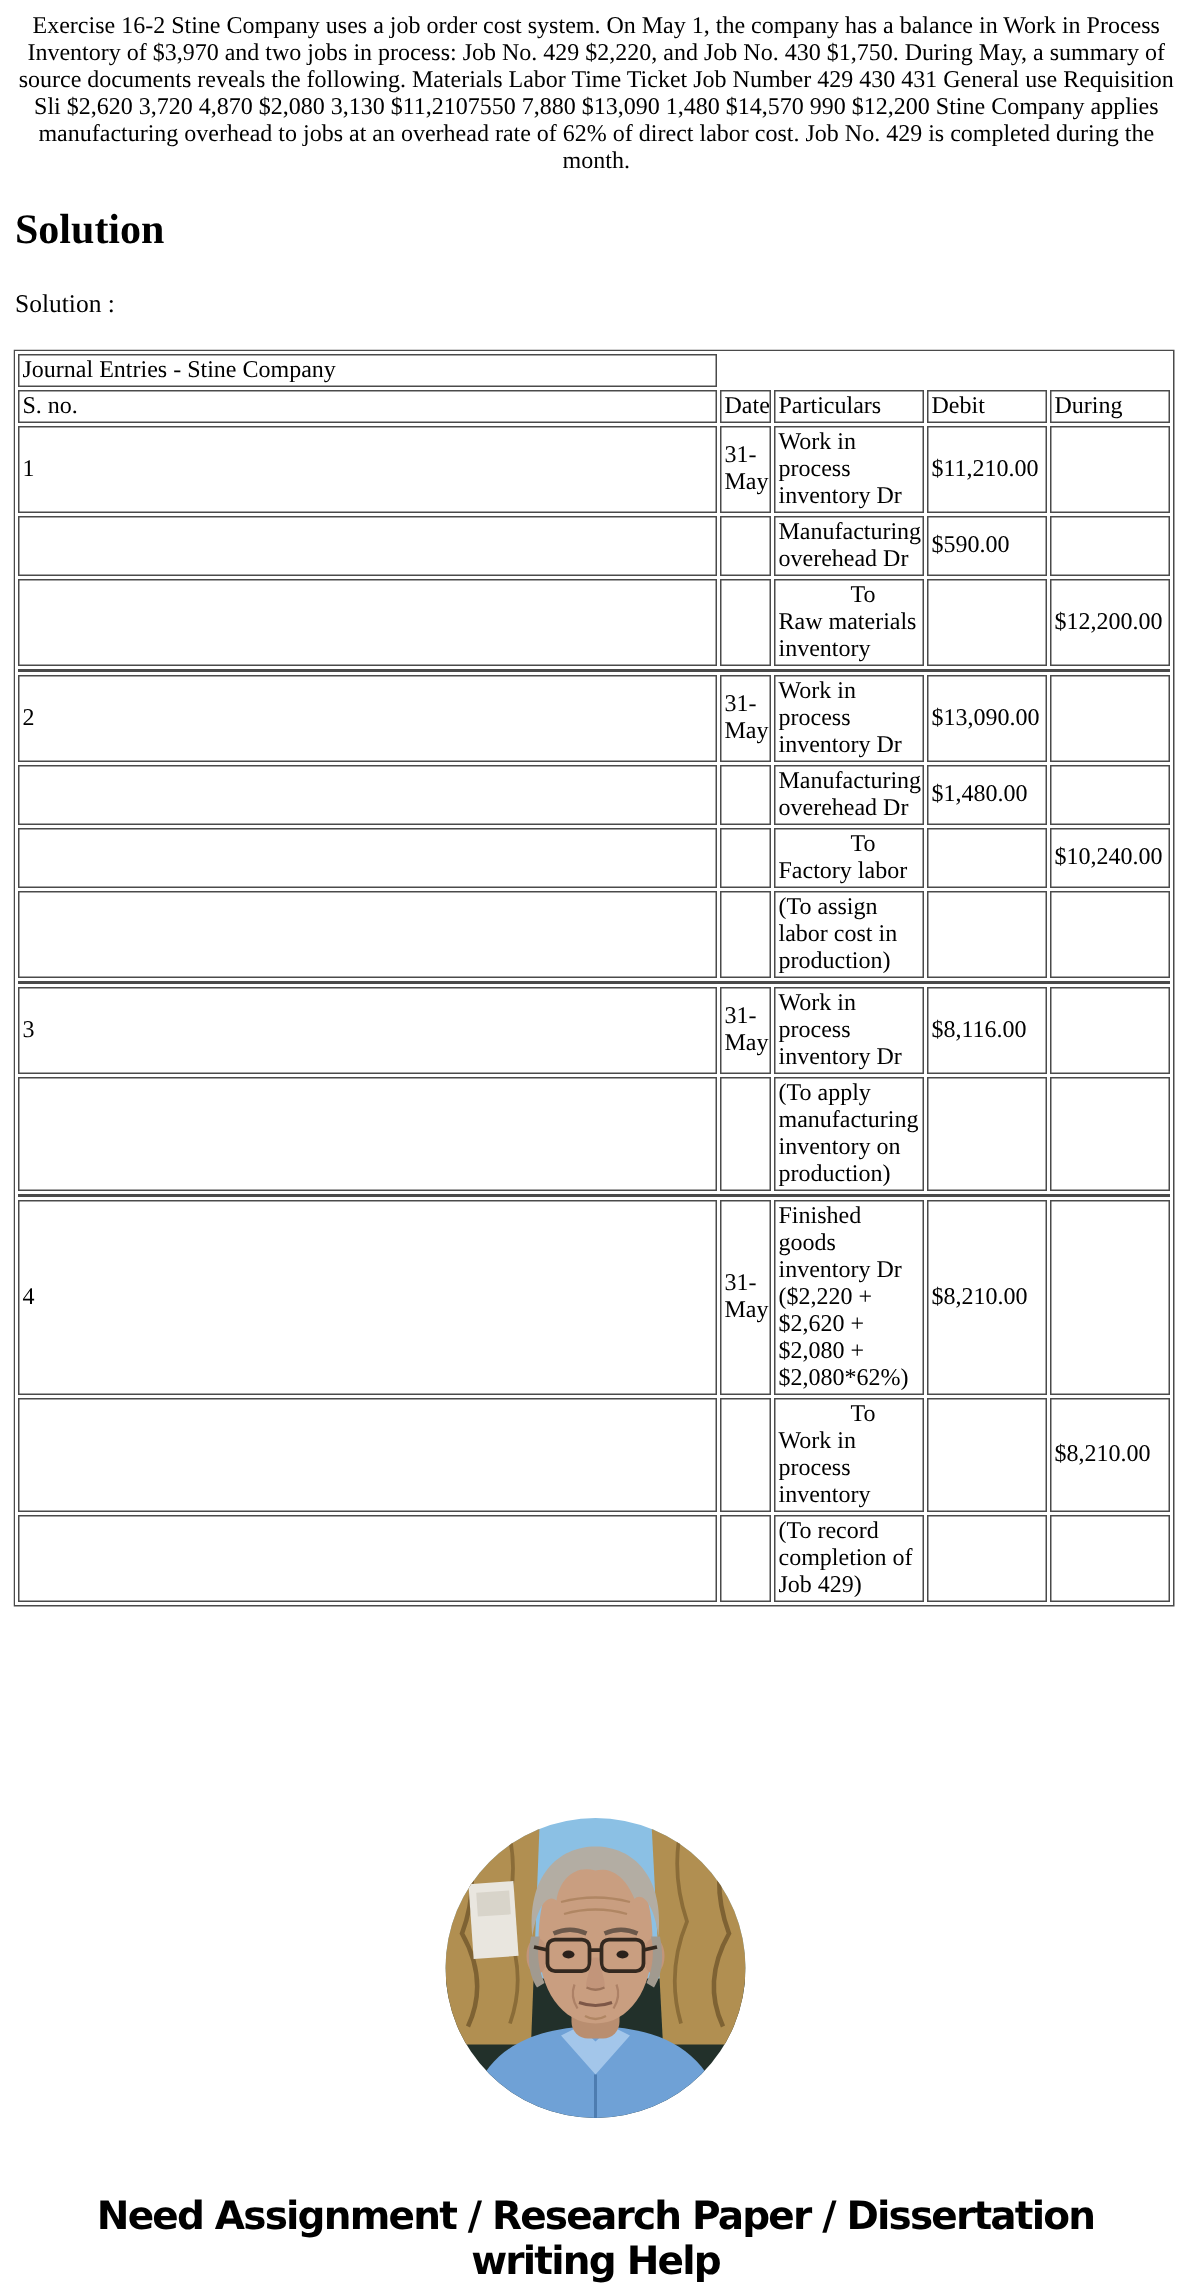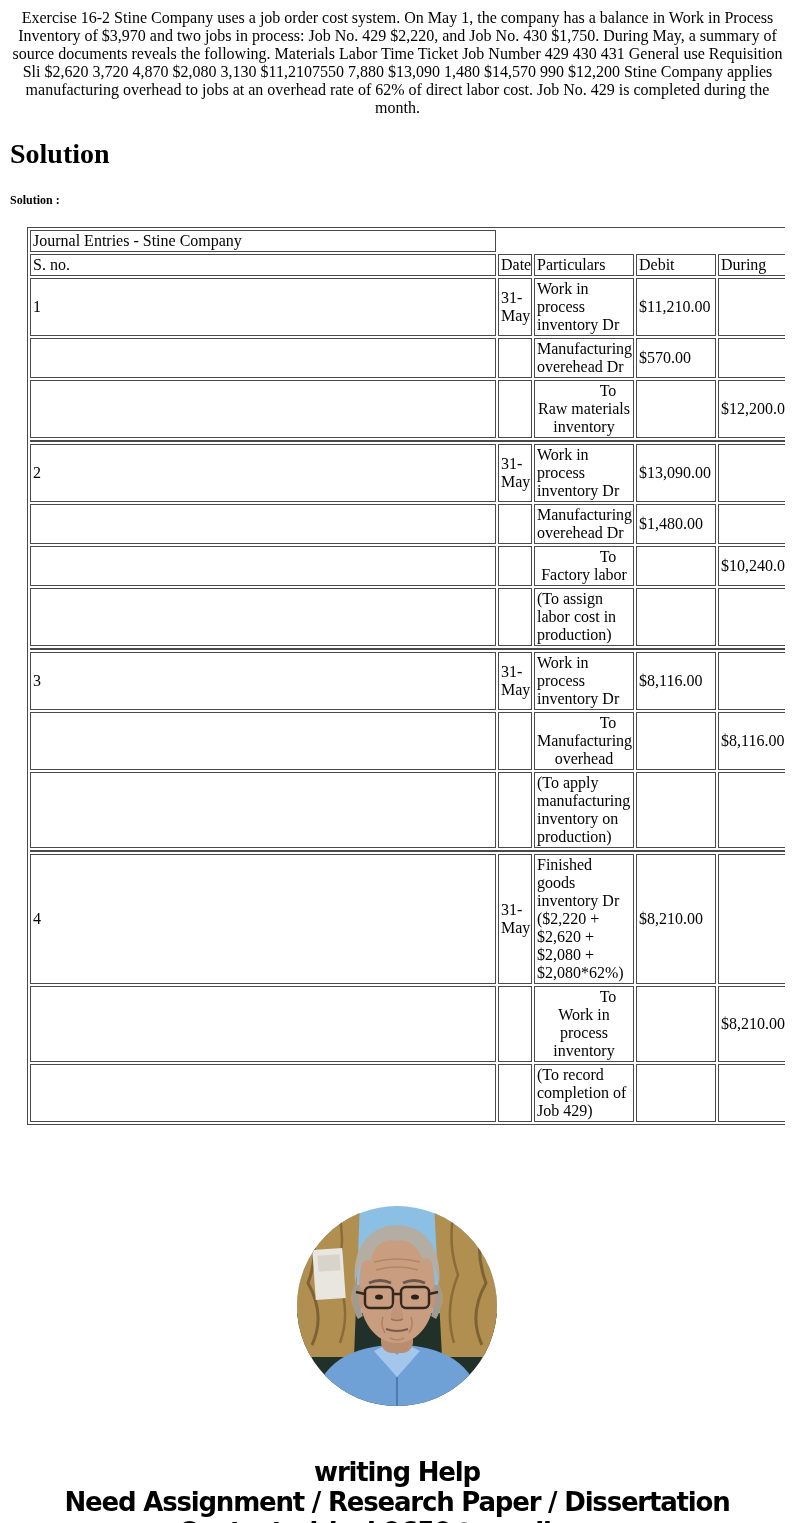--- a/index.html
+++ b/index.html
@@ -22,50 +22,50 @@
     line-height: 1.13;
     text-align: center;
   }
   .sol-h {
     font-size: 28px;
     font-weight: bold;
     margin: 22px 0 0 1px;
     line-height: 1.1;
   }
   .sol-sub {
-    font-size: 12px;
-    font-weight: bold;
+    font-size: 17px;
+    font-weight: normal;
     margin: 24px 0 20px 1px;
     line-height: 1.1;
   }
   
   .table-clip {
     height: 948px;
     overflow: hidden;
-    margin-left: 18px;
+    margin-left: 0;
   }
   table.journal {
     border-collapse: separate;
     border-spacing: 2px;
     border: 1px solid #4a4a4a;
     table-layout: fixed;
     width: 774px;
     font-size: 16px;
   }
   table.journal td {
     border: 1px solid #4a4a4a;
     padding: 1px 2px;
     box-sizing: border-box;
     vertical-align: middle;
     line-height: 18px;
     overflow: visible;
     word-wrap: normal;
   }
   td.title-cell { font-size: 16px; }
-  td.to-line { text-indent: 48px; text-align: center; }
+  td.to-line { text-indent: 48px; }
   tr.sep td.sep-cell {
     height: 2px;
     padding: 0;
     border: 1px solid #4a4a4a;
   }
   
   .avatar-wrap {
     text-align: center;
     margin-top: 30px;
     line-height: 0;
@@ -118,21 +118,21 @@
           <td>1</td>
           <td>31-May</td>
           <td>Work in process inventory Dr</td>
           <td>$11,210.00</td>
           <td></td>
         </tr>
         <tr>
           <td></td>
           <td></td>
           <td>Manufacturing overehead Dr</td>
-          <td>$570.00</td>
+          <td>$590.00</td>
           <td></td>
         </tr>
         <tr>
           <td></td>
           <td></td>
           <td class="to-line">To Raw materials inventory</td>
           <td></td>
           <td>$12,200.00</td>
         </tr>
 
@@ -172,27 +172,20 @@
         <tr class="sep">
             <td colspan="5" class="sep-cell"></td>
           </tr>
 
         <tr>
           <td>3</td>
           <td>31-May</td>
           <td>Work in process inventory Dr</td>
           <td>$8,116.00</td>
           <td></td>
-        </tr>
-        <tr>
-          <td></td>
-          <td></td>
-          <td class="to-line">To Manufacturing overhead</td>
-          <td></td>
-          <td>$8,116.00</td>
         </tr>
         <tr>
           <td></td>
           <td></td>
           <td>(To apply manufacturing inventory on production)</td>
           <td></td>
           <td></td>
         </tr>
 
         <tr class="sep">
@@ -267,18 +260,18 @@
         <path d="M95,114 Q101,117 107,114" stroke="#9c735a" stroke-width="1.5" fill="none"></path>
         <path d="M87,112 Q84,120 89,128" stroke="#ad8166" stroke-width="1.5" fill="none"></path>
         <path d="M115,112 Q118,120 113,128" stroke="#ad8166" stroke-width="1.5" fill="none"></path>
         <path d="M90,124 Q101,128 112,124" stroke="#7d5747" stroke-width="2" fill="none"></path>
         <path d="M94,133 Q101,137 108,133" stroke="#b08663" stroke-width="1.5" fill="none"></path>
       </g>
     </svg>
   </div>
 
   <div class="footer">
+    <div>Need Assignment / Research Paper / Dissertation</div>
     <div>writing Help</div>
-    <div>Need Assignment / Research Paper / Dissertation</div>
     <div>Contact: drjack9650@gmail.com</div>
   </div>
 
 </div>
 
 </body></html>

